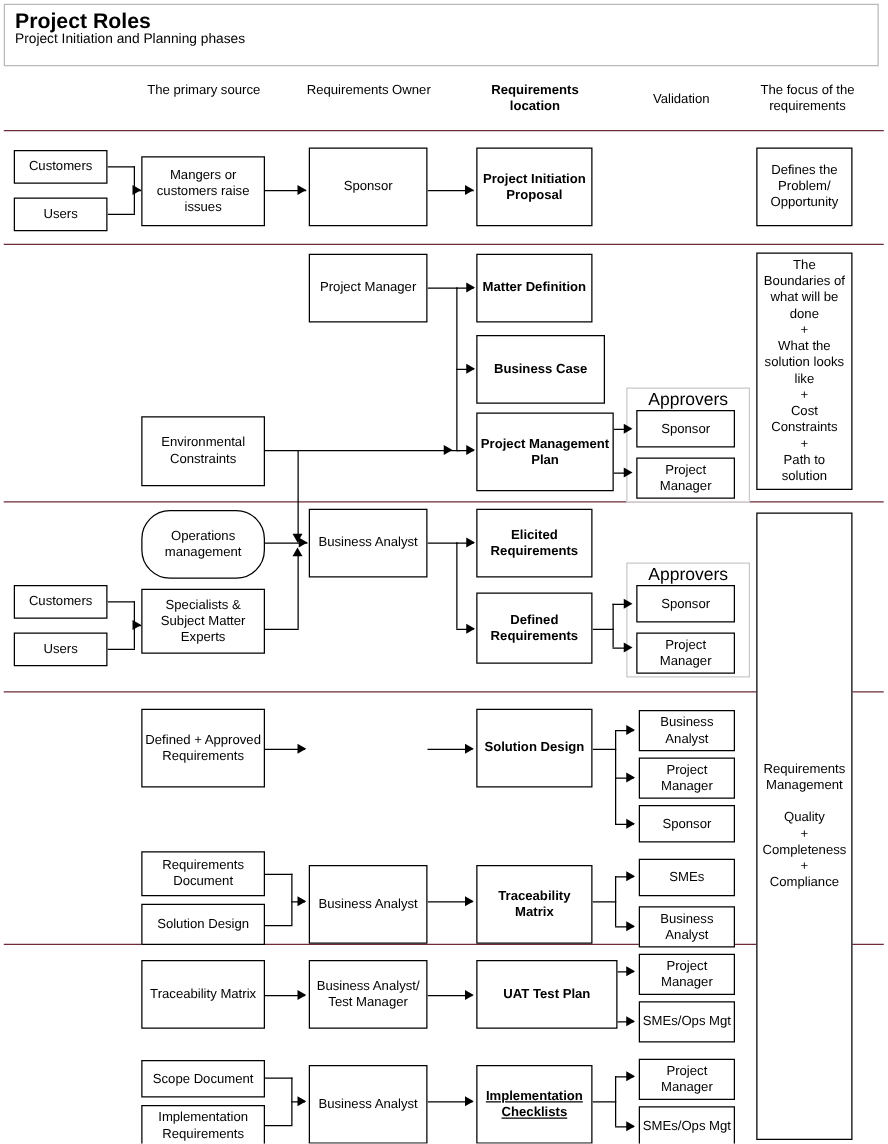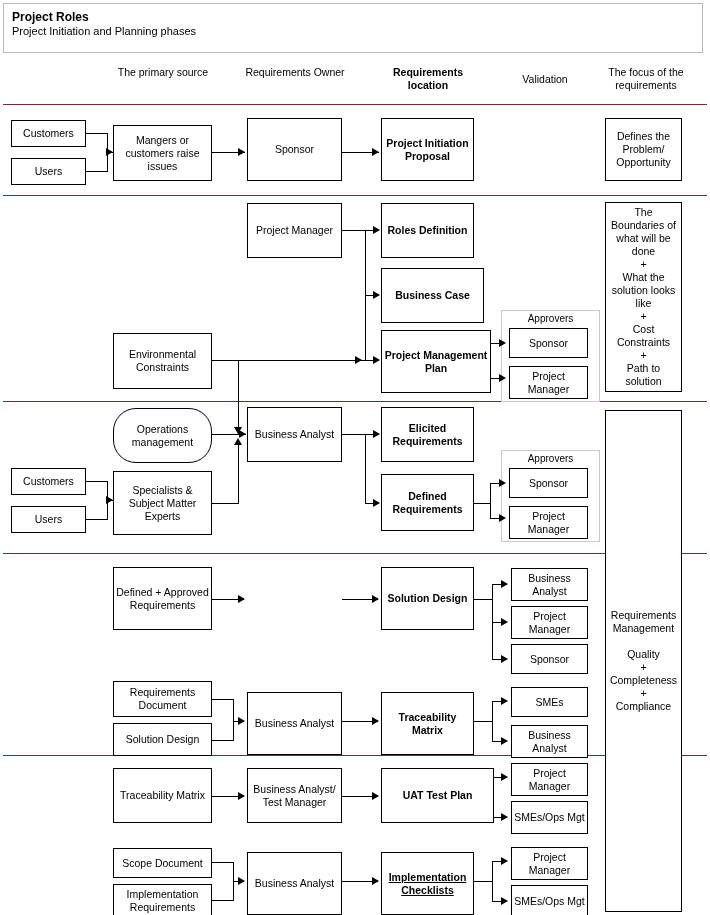--- a/index.html
+++ b/index.html
@@ -19,21 +19,21 @@
   
   .title-block {
     position: absolute;
     left: 3px; top: 3px;
     width: 700px; height: 50px;
     border: 1px solid #b9b9b9;
     background: #ffffff;
     padding: 6px 8px;
   }
   .title-main {
-    font-size: 12px;
+    font-size: 17px;
     font-weight: bold;
     color: #000;
     line-height: 14px;
   }
   .title-sub {
     font-size: 11px;
     color: #000;
     line-height: 14px;
   }
 
@@ -77,21 +77,21 @@
   
   .group-panel {
     position: absolute;
     border: 1px solid #c9c9c9;
     background: #ffffff;
     z-index: 2;
   }
   .group-label {
     position: absolute;
     text-align: center;
-    font-size: 10px;
+    font-size: 14px;
     color: #000;
     line-height: 12px;
     z-index: 3;
   }
 
   
   .hline {
     position: absolute;
     height: 0;
     border-top: 1.5px solid #000;
@@ -204,21 +204,21 @@
   <div class="hline" style="left:342px; top:230px; width:24px;"></div>
   <div class="vline" style="left:365px; top:230px; height:130px;"></div>
   <div class="hline" style="left:365px; top:230px; width:14px;"></div>
   <div class="arrow-r" style="left:373px; top:226px;"></div>
   <div class="hline" style="left:365px; top:295px; width:14px;"></div>
   <div class="arrow-r" style="left:373px; top:291px;"></div>
   <div class="hline" style="left:365px; top:360px; width:14px;"></div>
   <div class="arrow-r" style="left:373px; top:356px;"></div>
 
   <div class="box bold" style="left:381px; top:203px; width:93px; height:55px;">
-    <span class="inner">Roles Definition</span>
+    <span class="inner">Matter Definition</span>
   </div>
   <div class="box bold" style="left:381px; top:268px; width:103px; height:55px;">
     <span class="inner">Business Case</span>
   </div>
   <div class="box bold" style="left:381px; top:330px; width:110px; height:63px;">
     <span class="inner">Project Management Plan</span>
   </div>
 
   <div class="box" style="left:113px; top:333px; width:99px; height:56px;">
     <span class="inner">Environmental Constraints</span>
@@ -252,21 +252,21 @@
 What the solution looks like
 +
 Cost Constraints
 +
 Path to solution</span>
   </div>
 
   <div class="box" style="left:113px; top:408px; width:99px; height:55px;border-radius:23px;">
     <span class="inner">Operations management</span>
   </div>
-  <div class="box" style="left:113px; top:471px; width:99px; height:64px;">
+  <div class="box" style="left:113px; top:471px; width:99px; height:52px;">
     <span class="inner">Specialists &amp; Subject Matter Experts</span>
   </div>
 
   <div class="box" style="left:11px; top:468px; width:75px; height:27px;">
     <span class="inner">Customers</span>
   </div>
   <div class="box" style="left:11px; top:506px; width:75px; height:27px;">
     <span class="inner">Users</span>
   </div>
   <div class="hline" style="left:86px; top:481px; width:22px;"></div>

